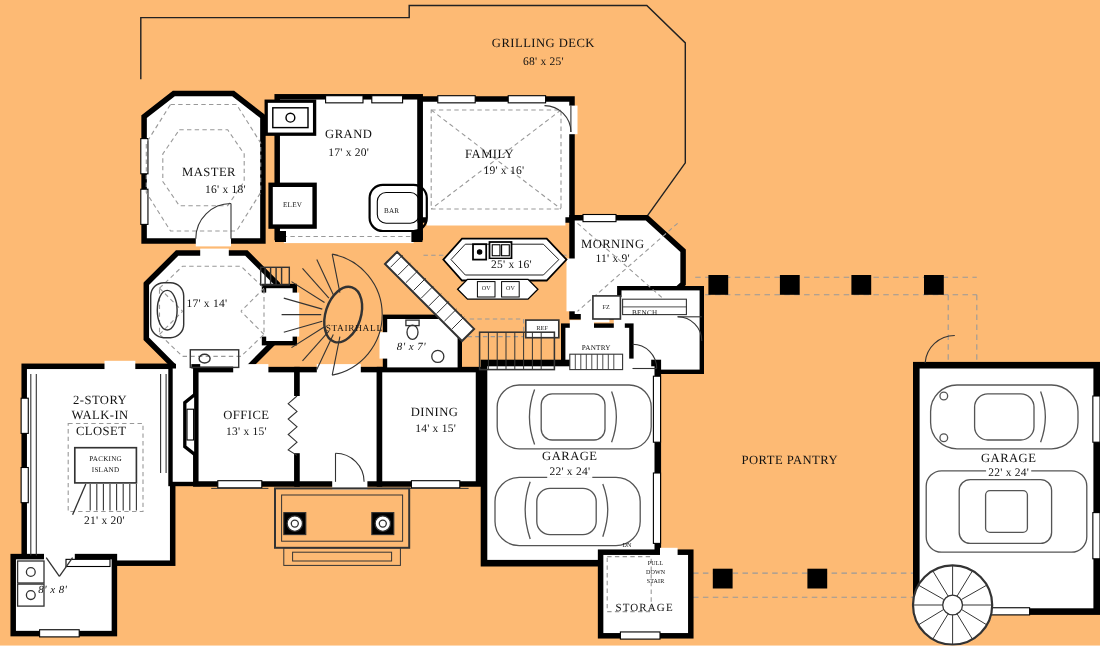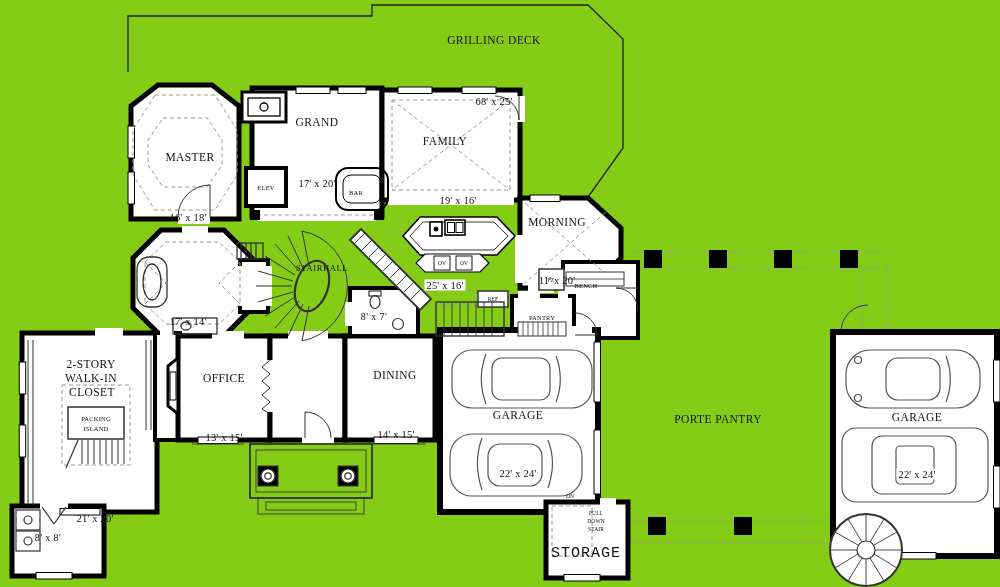--- a/index.html
+++ b/index.html
@@ -1,28 +1,28 @@
 <!DOCTYPE html>
 <html><head>
 <meta charset="utf-8">
 <style>
   html,body{margin:0;padding:0;background:#fff;}
-  .plan{position:relative;width:1000px;height:587px;background:#84cc16;overflow:hidden;
+  .plan{position:relative;width:1000px;height:587px;background:#fdba74;overflow:hidden;
         font-family:"Liberation Serif", serif;}
   .plan svg{position:absolute;left:0;top:0;}
   .lbl{position:absolute;transform:translate(-50%,-50%);color:#111;white-space:nowrap;
        font-family:"Liberation Serif", serif;letter-spacing:.4px;}
   .room{font-size:11.5px;}
-  .dims{font-size:10.5px;letter-spacing:.2px;margin-top:44px;}
-  .mid{font-size:10px;}
+  .dims{font-size:10.5px;letter-spacing:.2px;}
+  .mid{font-size:10px;font-style:italic;}
   .small{font-size:8.5px;letter-spacing:.6px;}
   .tiny{font-size:6.5px;letter-spacing:.2px;}
   .micro{font-size:5.5px;letter-spacing:.1px;}
   .bg{background:#fff;padding:0 2px;}
-  .big{font-size:15px;letter-spacing:1px;font-family:Liberation Mono, monospace;}
+  .big{font-size:10px;letter-spacing:1px;}
 </style>
 </head>
 <body>
 
 <div class="plan">
 <svg width="1000" height="587" viewBox="0 0 1000 587" xmlns="http://www.w3.org/2000/svg">
 
   <g fill="none" stroke="#222" stroke-width="1.3">
     <path d="M128,72 L128,16 L372,16 L372,5 L588,5 L623,39 L623,148 L588,197"></path>
   </g>
@@ -335,31 +335,31 @@
   </g>
 </svg>
 
   <span class="lbl room" style="left:494px;top:40px">GRILLING DECK</span>
   <span class="lbl dims" style="left:494px;top:57px">68' x 25'</span>
 
   <span class="lbl room" style="left:317px;top:122px">GRAND</span>
   <span class="lbl dims" style="left:317px;top:139px">17' x 20'</span>
 
   <span class="lbl room" style="left:190px;top:157px">MASTER</span>
-  <span class="lbl dims" style="left:188px;top:173px">16' x 18'</span>
+  <span class="lbl dims" style="left:205px;top:173px">16' x 18'</span>
 
   <span class="lbl room" style="left:445px;top:141px">FAMILY</span>
   <span class="lbl dims" style="left:458px;top:156px">19' x 16'</span>
 
   <span class="lbl room" style="left:557px;top:222px">MORNING</span>
-  <span class="lbl dims" style="left:557px;top:236px">11' x 20'</span>
-
-  <span class="lbl dims bg" style="left:445px;top:241px">25' x 16'</span>
+  <span class="lbl dims" style="left:557px;top:236px">11' x 9'</span>
+
+  <span class="lbl dims bg" style="left:465px;top:241px">25' x 16'</span>
   <span class="lbl dims" style="left:188px;top:277px">17' x 14'</span>
-  <span class="lbl small" style="left:322px;top:268px">STAIRHALL</span>
+  <span class="lbl small" style="left:322px;top:298px">STAIRHALL</span>
   <span class="lbl mid" style="left:374px;top:316px">8' x 7'</span>
 
   <span class="lbl room" style="left:91px;top:364px">2-STORY</span>
   <span class="lbl room" style="left:91px;top:378px">WALK-IN</span>
   <span class="lbl room" style="left:92px;top:392px">CLOSET</span>
   <span class="lbl dims" style="left:95px;top:474px">21' x 20'</span>
 
   <span class="lbl tiny" style="left:96px;top:418px">PACKING</span>
   <span class="lbl tiny" style="left:96px;top:428px">ISLAND</span>
 

